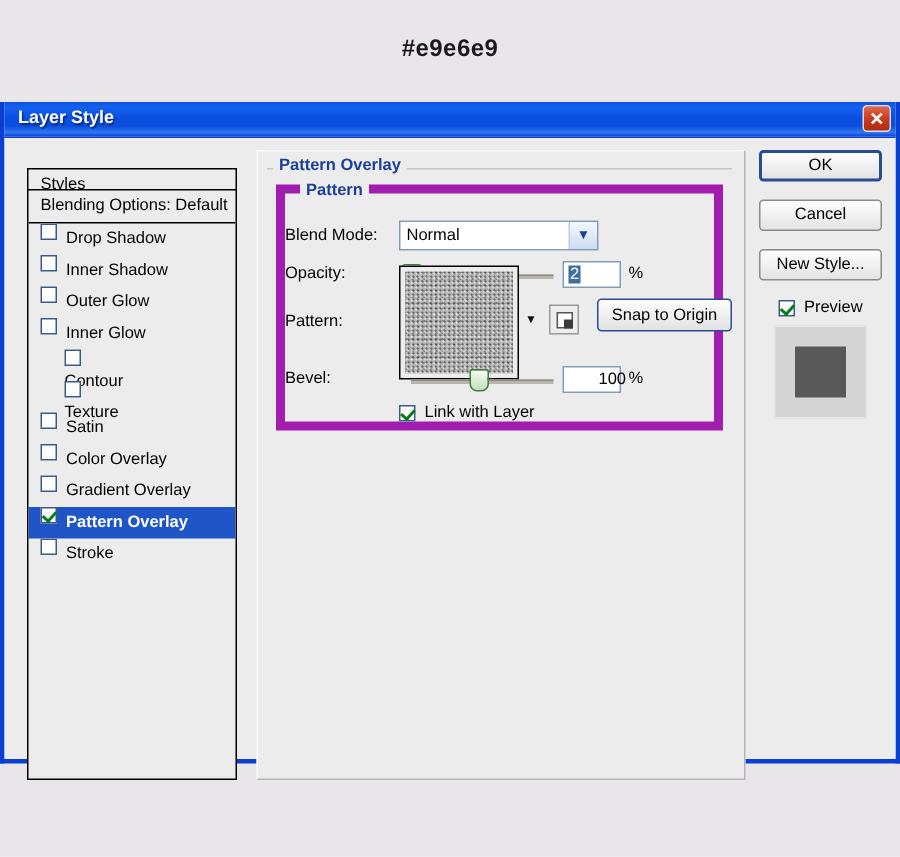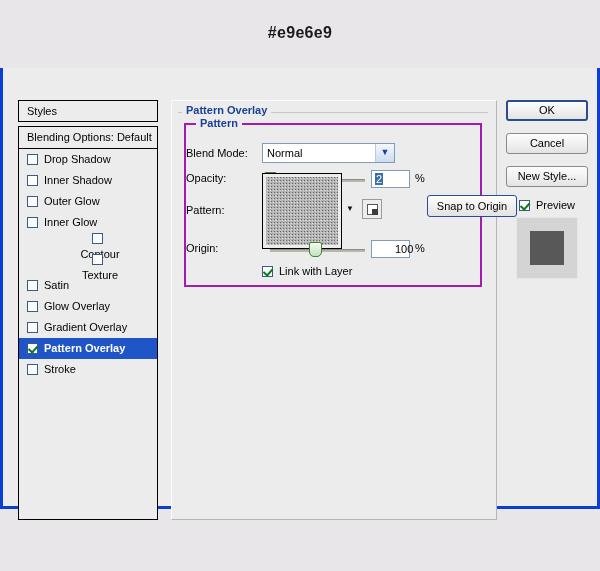--- a/index.html
+++ b/index.html
@@ -79,37 +79,38 @@
     box-sizing: border-box;
   }
   .list-box {
     box-sizing: border-box;
     border: 1px solid #000;
     background: #ececec;
   }
   #styles-header-box {
     height: 22px;
     line-height: 21px;
+    margin-top: 12px;
   }
   #styles-header-box .row-label {
     padding-left: 8px;
     font-size: 11px;
     color: #000;
   }
   #styles-list-box {
     position: absolute;
     top: 26px; left: 0;
     width: 140px; height: 394px;
     overflow: hidden;
   }
   .style-row {
     height: 21px;
     line-height: 21px;
     display: flex;
-    align-items: center;
+    align-items: flex-start;
     padding-left: 8px;
     font-size: 11px;
     color: #000;
     box-sizing: border-box;
   }
   .style-row.header-row {
     padding-left: 8px;
     border-bottom: 1px solid #000;
     height: 22px;
     line-height: 21px;
@@ -146,21 +147,21 @@
     width: 326px; height: 420px;
     box-sizing: border-box;
     border: 1px solid #b5b5b5;
     border-top-color: #fafafa;
     border-left-color: #fafafa;
     background: #ececec;
   }
   .groupbox {
     position: absolute;
     box-sizing: border-box;
-    border: 2px solid #a21caf;
+    border: 6px solid #a21caf;
   }
   .group-title {
     position: absolute;
     top: -8px; left: 10px;
     background: #ececec;
     padding: 0 4px;
     font-size: 11px;
     font-weight: bold;
     color: #1b3f96;
   }
@@ -308,21 +309,20 @@
     left: 208px; top: 70px;
     width: 90px; height: 22px;
     box-sizing: border-box;
     border: 1px solid #2a4d8f;
     border-radius: 3px;
     background: linear-gradient(to bottom, #fdfdfd 0%, #f0f0f0 50%, #e2e2e2 100%);
     font-size: 11px;
     text-align: center;
     line-height: 20px;
     cursor: pointer;
-    margin-left: 33px;
   }
 
   #link-row {
     position: absolute;
     left: 76px; top: 140px;
     display: flex;
     align-items: center;
     font-size: 11px;
   }
 
@@ -372,20 +372,24 @@
     background: #585858;
   }
 </style>
 </head>
 <body>
 
 <div id="hex-label">#e9e6e9</div>
 
 <div id="dialog">
 
+  <div id="titlebar">
+    <div id="title-text">Layer Style</div>
+    <div id="close-btn">✕</div>
+  </div>
 
   <div id="dialog-body">
 
     <div id="styles-panel">
       <div class="list-box" id="styles-header-box">
         <div class="row-label">Styles</div>
       </div>
       <div class="list-box" id="styles-list-box">
         <div class="style-row header-row">
           <span>Blending Options: Default</span>
@@ -414,21 +418,21 @@
             <div class="style-row sub">
               <span class="cb"></span>
               <span>Texture</span>
             </div>
             <div class="style-row">
               <span class="cb"></span>
               <span>Satin</span>
             </div>
             <div class="style-row">
               <span class="cb"></span>
-              <span>Glow Overlay</span>
+              <span>Color Overlay</span>
             </div>
             <div class="style-row">
               <span class="cb"></span>
               <span>Gradient Overlay</span>
             </div>
             <div class="style-row selected">
               <span class="cb checked"></span>
               <span>Pattern Overlay</span>
             </div>
             <div class="style-row">
@@ -463,21 +467,21 @@
         <div class="field-label" style="left:0; top:79px; width:70px;">Pattern:</div>
         <div id="swatch-wrap">
           <div id="swatch"></div>
         </div>
         <div id="swatch-arrow">▼</div>
         <div id="preset-btn">
           <div id="preset-icon"></div>
         </div>
         <div id="snap-btn">Snap to Origin</div>
 
-        <div class="field-label" style="left:0; top:117px; width:70px;">Origin:</div>
+        <div class="field-label" style="left:0; top:117px; width:70px;">Bevel:</div>
         <div class="slider-track" style="left:84px; top:124px; width:95px;"></div>
         <div class="slider-thumb" style="left:123px; top:117px;"></div>
         <div class="textin" style="left:185px; top:115px; width:39px; text-align:center;padding-left:23px;">
           <span>100</span>
         </div>
         <div class="pct" style="left:229px; top:117px;">%</div>
 
         <div id="link-row">
           <span class="cb checked"></span>
           <span>Link with Layer</span>

